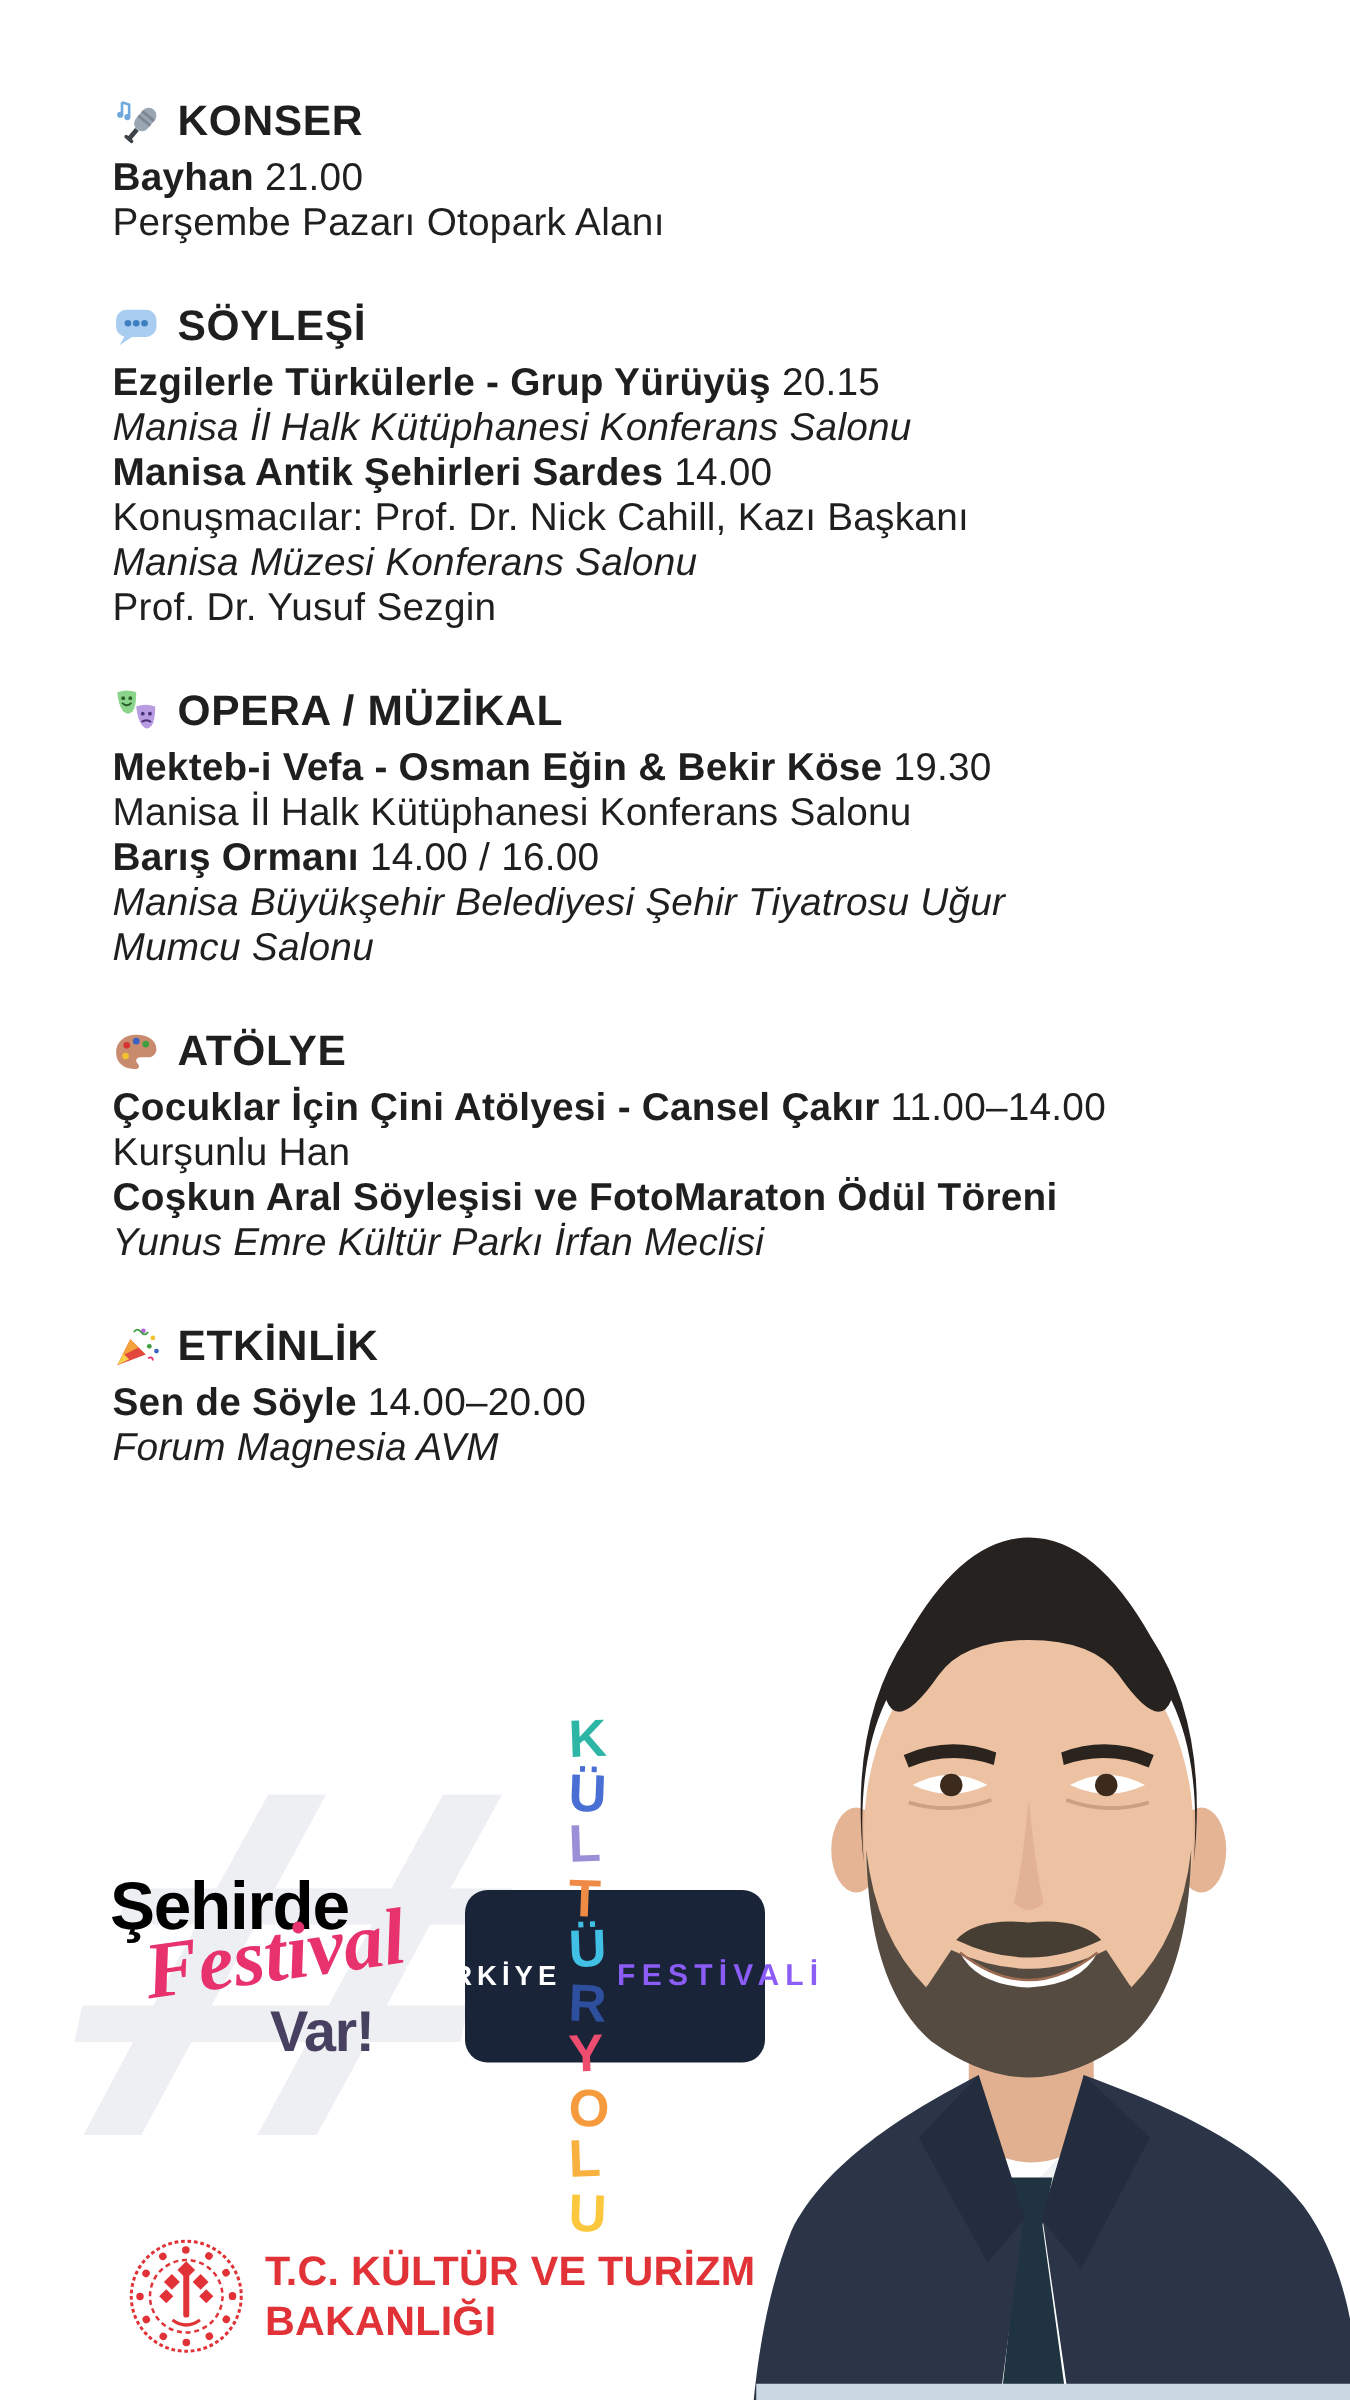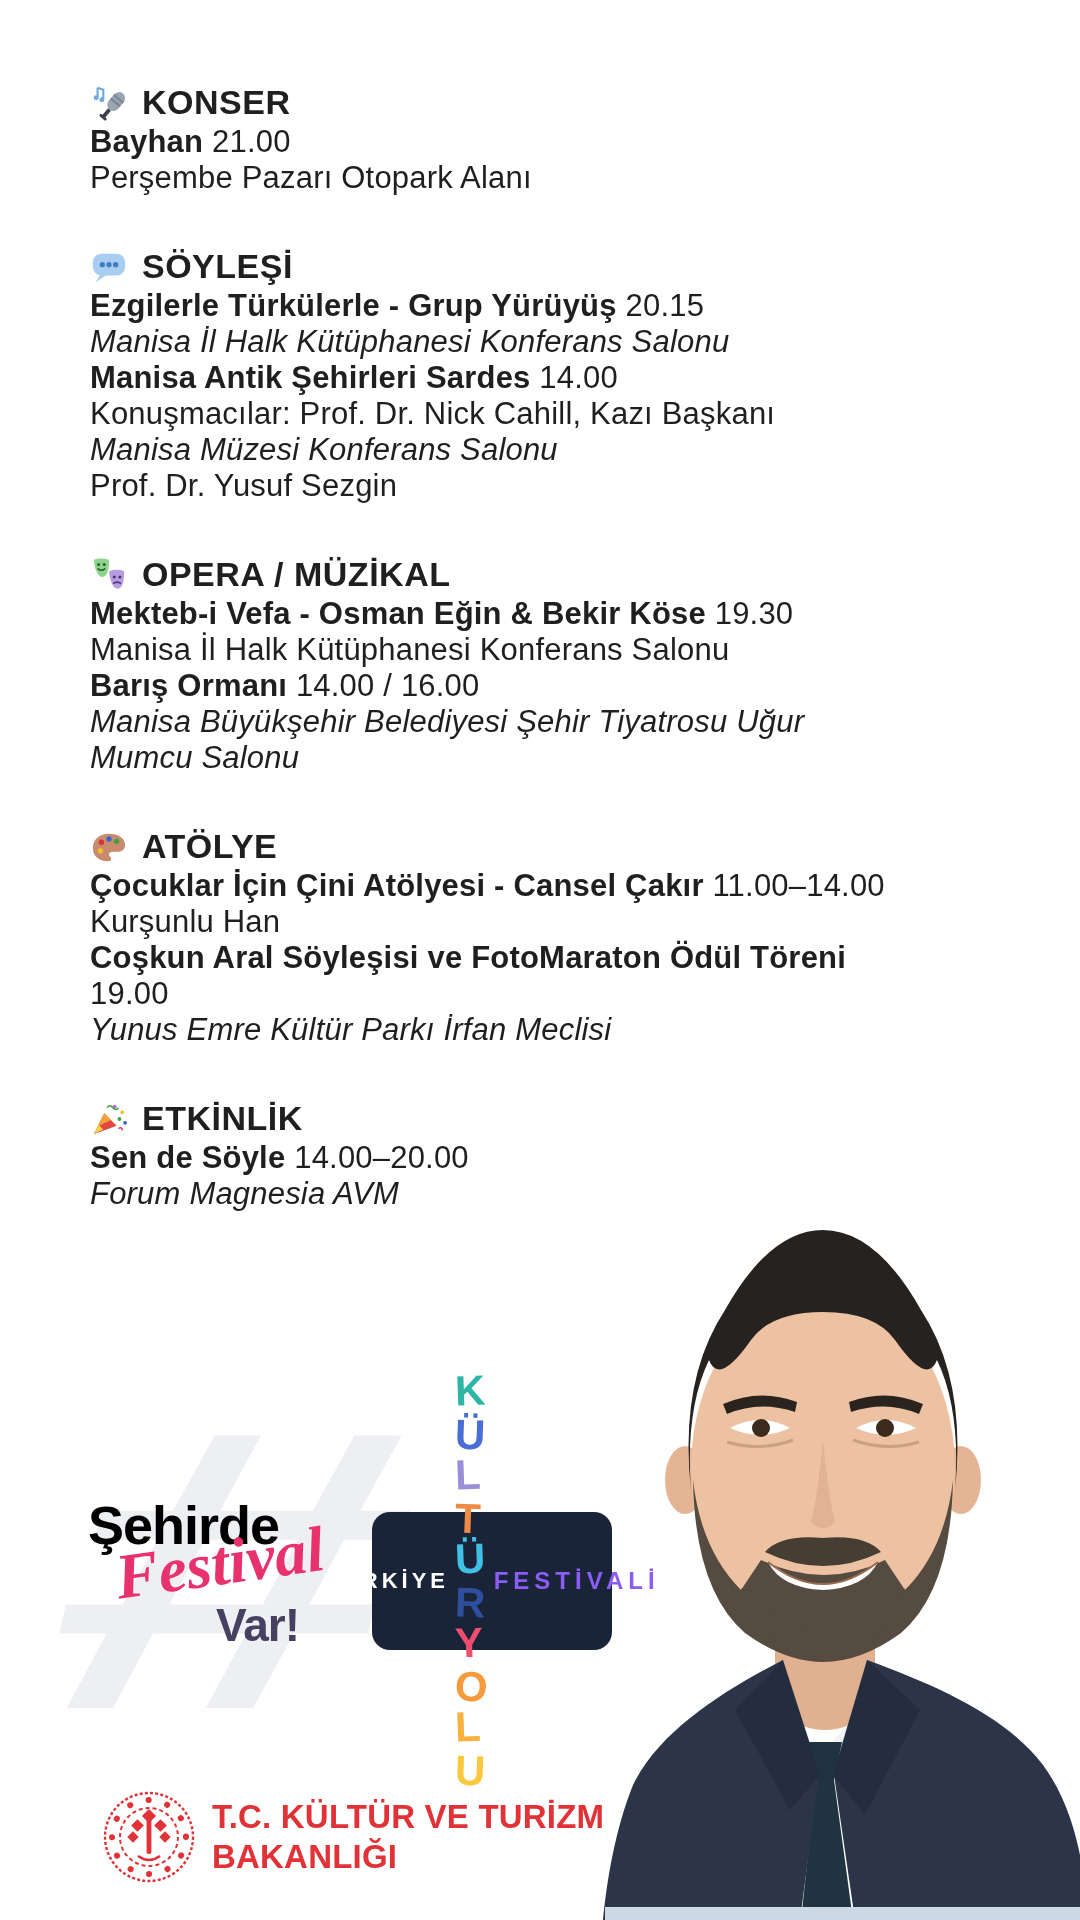--- a/index.html
+++ b/index.html
@@ -3,21 +3,21 @@
 <meta charset="utf-8">
 <style>
   html,body{margin:0;padding:0;}
   body{
     width:1080px;height:1920px;position:relative;overflow:hidden;
     background:#ffffff;color:#1f1f1f;
     font-family:"Liberation Sans", sans-serif;
   }
   .events{position:absolute;left:90px;top:78px;z-index:3;width:990px;}
   .section + .section{margin-top:46px;}
-  .sec-header{display:flex;align-items:flex-end;gap:14px;height:44px;margin-bottom:2px;}
+  .sec-header{display:flex;align-items:flex-start;gap:14px;height:44px;margin-bottom:2px;}
   .sec-header .icon{width:38px;height:38px;flex:0 0 38px;}
   .sec-title{font-size:34px;font-weight:bold;letter-spacing:.5px;}
   .line{font-size:31px;line-height:36px;white-space:nowrap;letter-spacing:.2px;}
   .b{font-weight:bold;}
   .i{font-style:italic;}
 
   
   .hash{
     position:absolute;left:105px;top:1370px;z-index:0;
     font-size:400px;line-height:1;font-weight:bold;color:#edeff2;
@@ -125,21 +125,20 @@
     <circle cx="12" cy="15" r="2.8" fill="#d63333"></circle>
     <circle cx="20" cy="11.5" r="2.8" fill="#3a62c4"></circle>
     <circle cx="28" cy="14" r="2.8" fill="#3f9e3f"></circle>
     <circle cx="11" cy="24" r="2.8" fill="#f2c12e"></circle>
   </svg>
         <span class="sec-title">ATÖLYE</span>
       </div>
       <div class="line"><span class="b">Çocuklar İçin Çini Atölyesi - Cansel Çakır </span><span>11.00–14.00</span></div>
       <div class="line"><span>Kurşunlu Han</span></div>
       <div class="line"><span class="b">Coşkun Aral Söyleşisi ve FotoMaraton Ödül Töreni</span></div>
-      <div class="line"><span>19.00</span></div>
       <div class="line"><span class="i">Yunus Emre Kültür Parkı İrfan Meclisi</span></div>
     </div>
     <div class="section">
       <div class="sec-header">
         <svg viewBox="0 0 40 40" xmlns="http://www.w3.org/2000/svg" class="icon">
     <polygon points="4,36 15,14 28,27" fill="#e2483c"></polygon>
     <polygon points="8,28 15,14 22,21" fill="#f6a23c"></polygon>
     <polygon points="4,36 9,26 14,31" fill="#f6ce4b"></polygon>
     <circle cx="26" cy="7" r="2" fill="#b266d9"></circle>
     <circle cx="34" cy="13" r="2" fill="#f2c12e"></circle>

